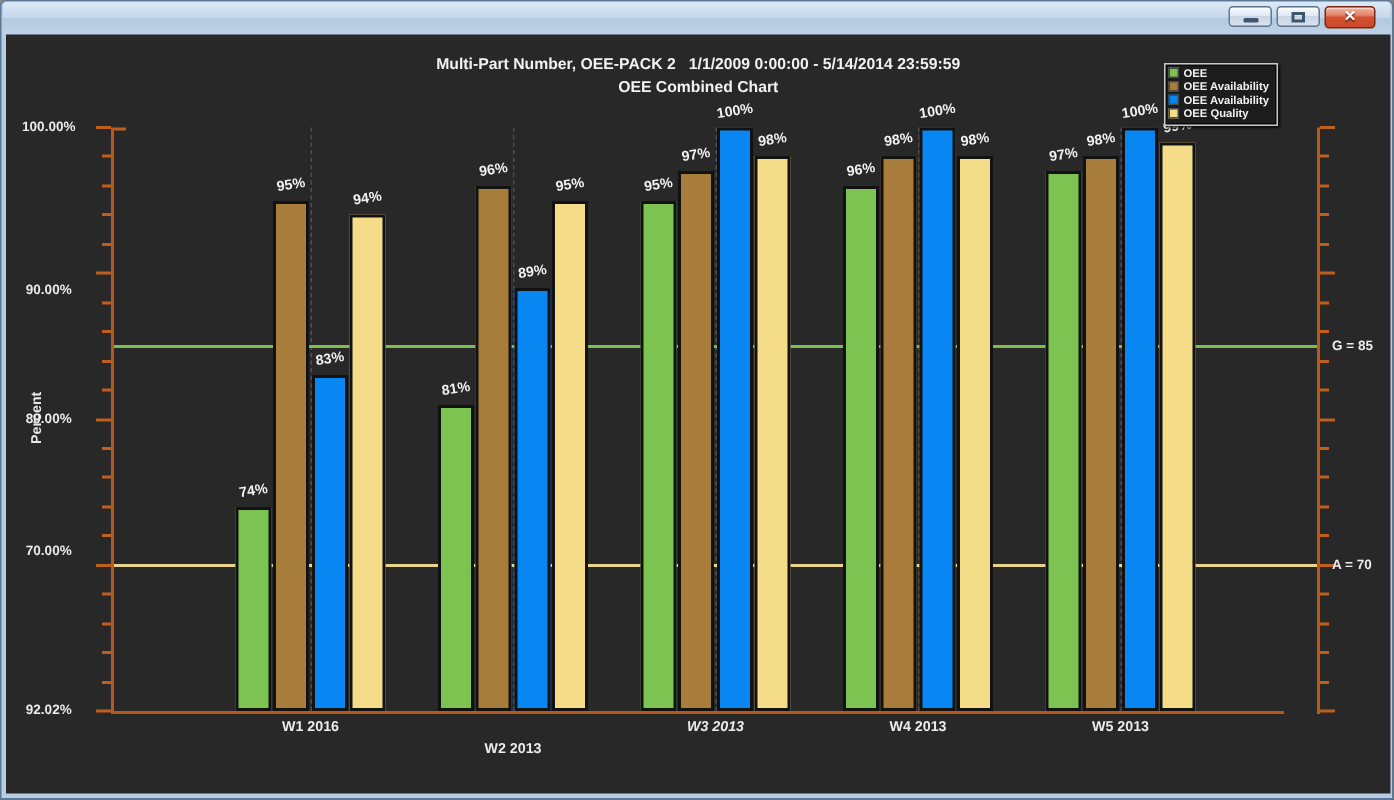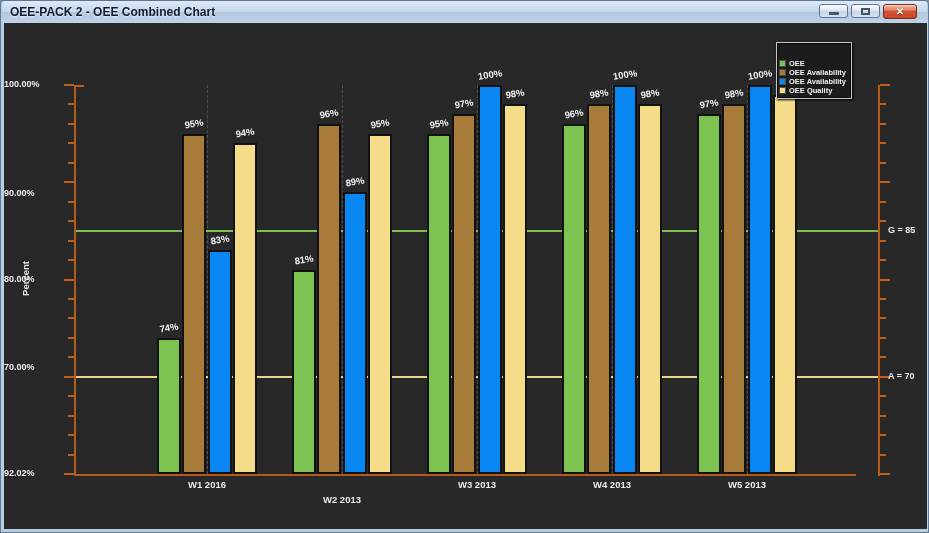--- a/index.html
+++ b/index.html
@@ -36,63 +36,66 @@
 
   .content {
     position:absolute; left:3px; top:22px; width:923px; height:506px;
     background:#282828; overflow:hidden;
   }
   .chart-titles { position:absolute; left:0; right:0; top:13px; text-align:center; z-index:6; }
   .chart-title-line { font-size:10.5px; font-weight:bold; color:#f2f2f2; line-height:15px; white-space:pre; }
 
   #legend {
     position:absolute; left:772px; top:19px; z-index:7;
-    background:#1c1c1c; border:1px solid #c8c8c8; padding:16px 5px 3px 2px;
+    background:#1c1c1c; border:1px solid #c8c8c8; padding:1px 5px 3px 2px;
     box-shadow:1px 1px 2px #000, inset 0 0 0 1px #0a0a0a;
   }
   .legend-item { display:flex; align-items:center; gap:3px; height:9px; }
   .legend-swatch { width:7px; height:7px; border:1px solid #4a4a4a; box-sizing:border-box; flex:none; }
   .legend-label { font-size:7.5px; font-weight:bold; color:#f2f2f2; white-space:nowrap; line-height:9px; }
 
   .vsep { position:absolute; width:0; border-left:1px dashed #4d4d4d; z-index:1; }
   .refline { position:absolute; height:2px; z-index:2; }
   .ref-label { position:absolute; font-size:9px; font-weight:bold; color:#ececec; z-index:6; white-space:nowrap; }
   .bar { position:absolute; border:2px solid #121212; box-sizing:border-box; z-index:3; }
   .bar-label { position:absolute; text-align:center; font-size:9.5px; font-weight:bold; color:#f2f2f2; transform:rotate(-9deg); z-index:4; white-space:nowrap; }
   .cat-label { position:absolute; text-align:center; font-size:9.5px; font-weight:bold; color:#ececec; z-index:4; }
   .axline { position:absolute; background:#b5591d; z-index:5; }
   .tick { position:absolute; height:2px; background:#bf5f1f; z-index:5; }
-  .ytick-label { position:absolute; text-align:left; font-size:9px; font-weight:bold; color:#ececec; z-index:6; }
+  .ytick-label { position:absolute; text-align:center; font-size:9px; font-weight:bold; color:#ececec; z-index:6; }
   .y-axis-title {
     position:absolute; left:-9px; top:250px; width:60px; text-align:center;
     transform:rotate(-90deg); font-size:9.5px; font-weight:bold; color:#e8e8e8; z-index:6;
   }
   .x-axis-title { position:absolute; left:72px; width:780px; top:467px; text-align:center; font-size:9.5px; font-weight:bold; color:#ececec; z-index:6; }
   .footer-summary { position:absolute; left:0; right:0; bottom:7px; text-align:center; font-size:10px; font-weight:bold; color:#ececec; z-index:6; }
 </style>
 </head>
 <body>
 
 <div class="window">
   <div class="titlebar">
-    <span class="window-title">OEE-PACK 2 - OEE Combined Chart</span>
     <div class="win-btns">
       <div class="wbtn btn-min">
         <div class="min-glyph"></div>
       </div>
       <div class="wbtn btn-max">
         <div class="max-glyph"></div>
       </div>
       <div class="wbtn btn-close">
         <span class="close-glyph">✕</span>
       </div>
     </div>
   </div>
 
   <div class="content" id="chart-layer">
+    <div class="chart-titles">
+      <div class="chart-title-line">Multi-Part Number, OEE-PACK 2   1/1/2009 0:00:00 - 5/14/2014 23:59:59</div>
+      <div class="chart-title-line">OEE Combined Chart</div>
+    </div>
 
     <div id="legend">
         <div class="legend-item">
           <div class="legend-swatch" style="background: rgb(124, 195, 81);"></div>
           <span class="legend-label">OEE</span>
         </div>
         <div class="legend-item">
           <div class="legend-swatch" style="background: rgb(168, 124, 58);"></div>
           <span class="legend-label">OEE Availability</span>
         </div>
@@ -105,21 +108,21 @@
           <span class="legend-label">OEE Quality</span>
         </div>
       </div>
 
     <div class="y-axis-title">Percent</div>
   <div class="vsep" style="left: 203px; top: 62px; height: 389px;"></div>
       <div class="cat-label" style="left: 158px; top: 456px; width: 90px;">W1 2016</div>
       <div class="vsep" style="left: 338px; top: 62px; height: 389px;"></div>
       <div class="cat-label" style="left: 293px; top: 471px; width: 90px;">W2 2013</div>
       <div class="vsep" style="left: 473px; top: 62px; height: 389px;"></div>
-      <div class="cat-label" style="left: 428px; top: 456px; width: 90px;">W3 2013</div>
+      <div class="cat-label" style="left: 428px; top: 456px; width: 90px; font-style: italic;">W3 2013</div>
       <div class="vsep" style="left: 608px; top: 62px; height: 389px;"></div>
       <div class="cat-label" style="left: 563px; top: 456px; width: 90px;">W4 2013</div>
       <div class="vsep" style="left: 743px; top: 62px; height: 389px;"></div>
       <div class="cat-label" style="left: 698px; top: 456px; width: 90px;">W5 2013</div>
       <div class="refline" style="left: 72px; top: 206.875px; width: 804px; background: rgb(124, 191, 78);"></div>
       <div class="ref-label" style="left: 884px; top: 201.875px;">G = 85</div>
       <div class="refline" style="left: 72px; top: 352.75px; width: 804px; background: rgb(232, 212, 138);"></div>
       <div class="ref-label" style="left: 884px; top: 347.75px;">A = 70</div>
       <div class="bar" style="left: 152.75px; top: 314.85px; width: 24px; height: 136.15px; background: rgb(124, 195, 81);"></div>
       <div class="bar-label" style="left: 142.75px; width: 44px; top: 298.85px;">74%</div>

